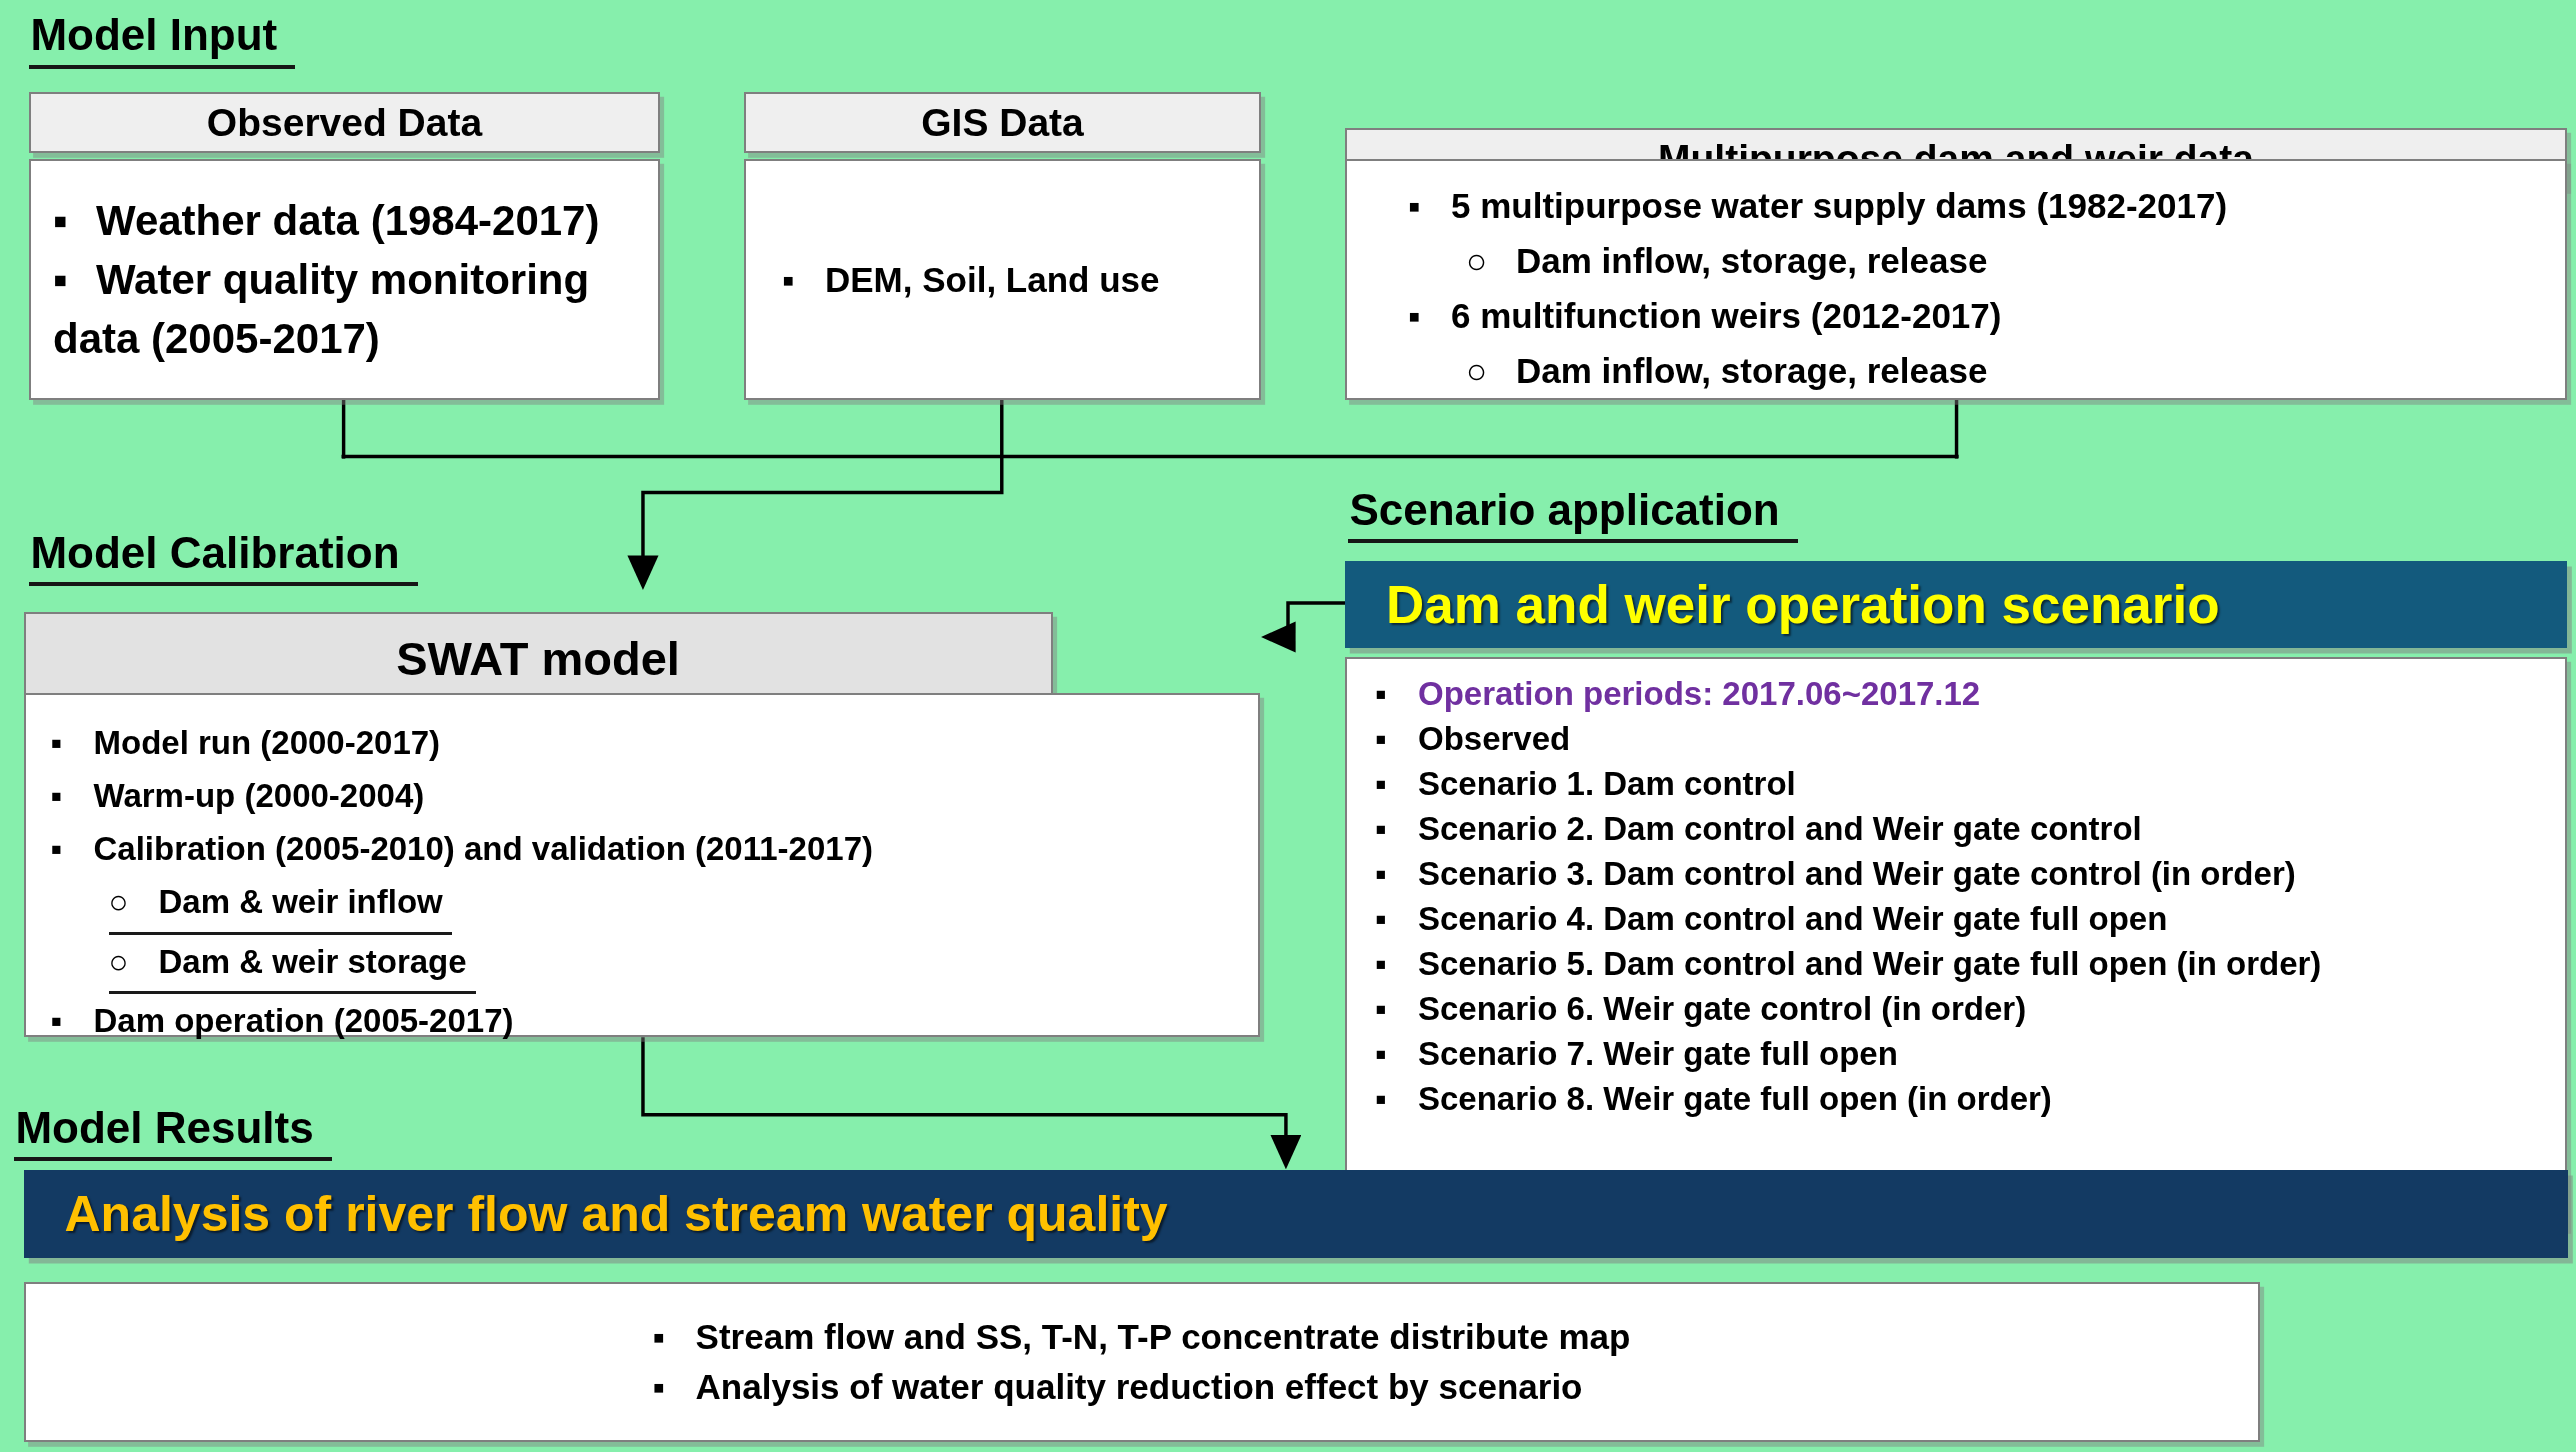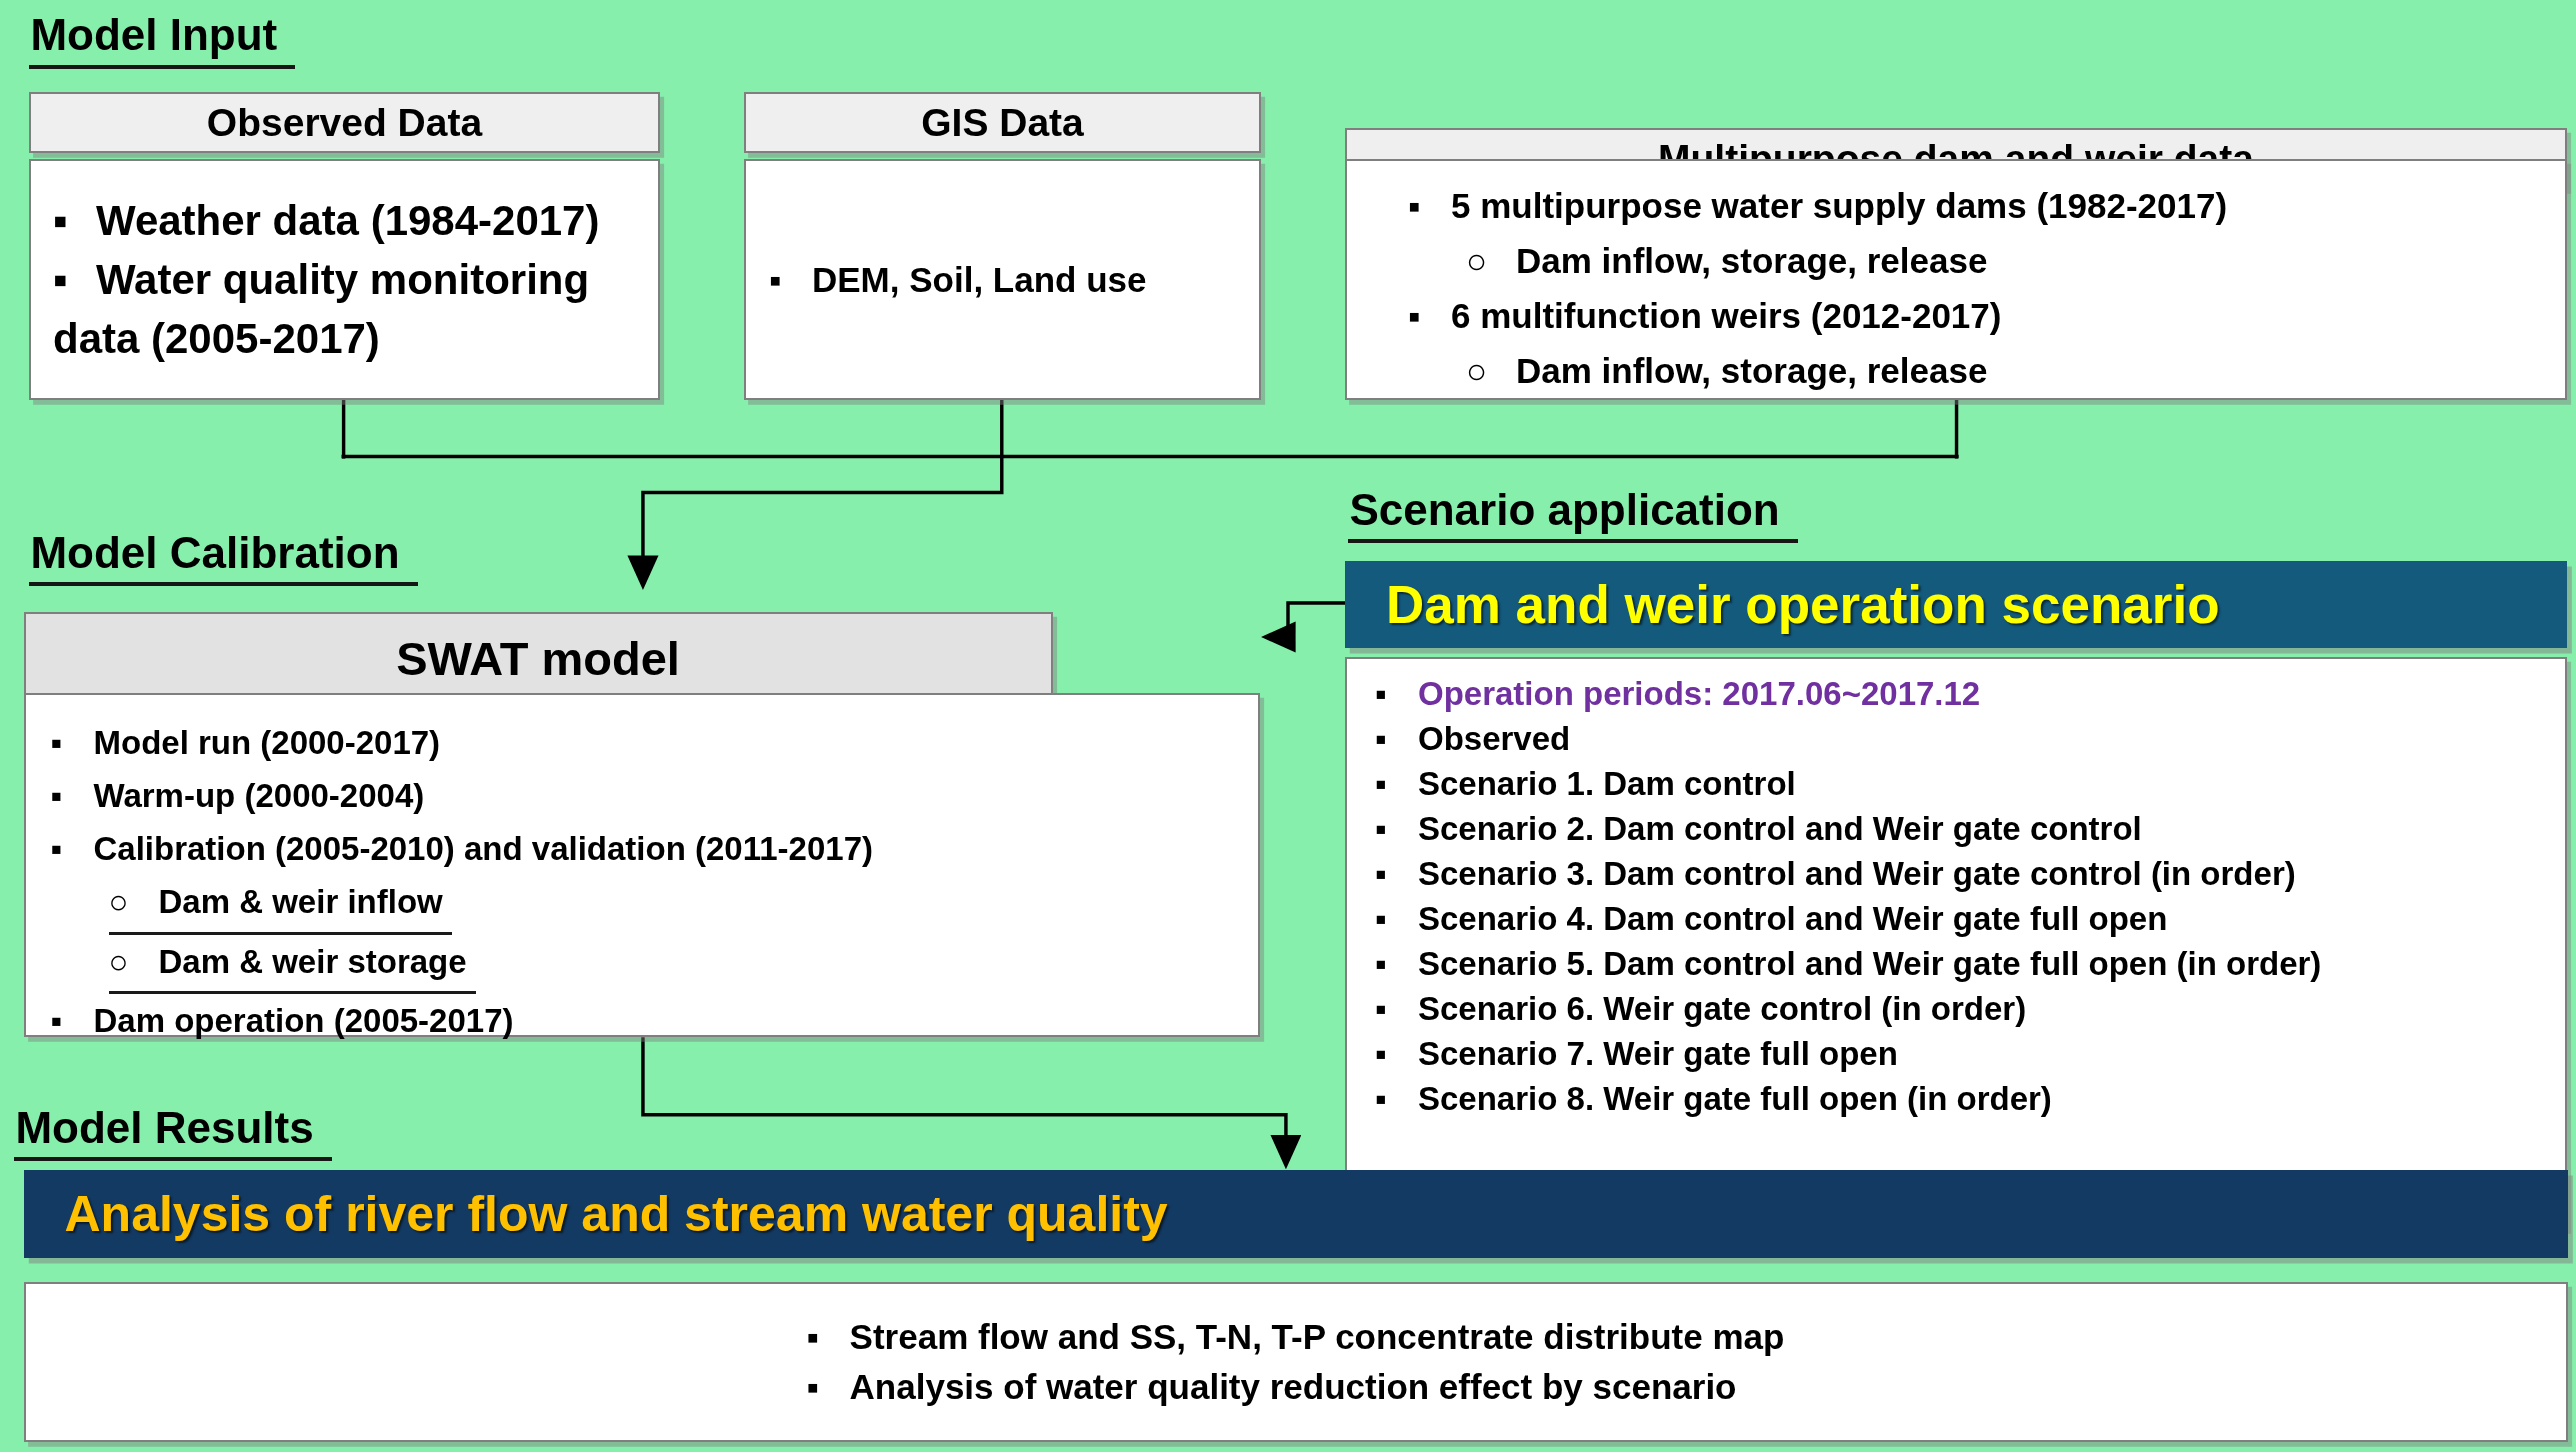--- a/index.html
+++ b/index.html
@@ -35,21 +35,21 @@
   .navy-results{background:#133A63;color:#FFC000;font-size:50px;text-shadow:2.1px 2.1px 2.1px rgba(0,0,0,.55);}
   
   .li{white-space:nowrap;}
   .bul{display:inline-block;width:43px;}
   .sub{display:inline-block;margin-left:58px;}
   .sub .bul{width:50px;}
   .u{display:inline-block;border-bottom:3.5px solid #1a1a1a;padding:0 9.7px 3.5px 0;}
   .purple{color:#7030A0;}
   
   .obs-lines{padding:30px 0 0 22px;font-size:42px;line-height:59px;}
-  .gis-lines{display:flex;align-items:center;padding-left:23px;font-size:35px;}
+  .gis-lines{display:flex;align-items:center;padding-left:36px;font-size:35px;}
   .multi-lines{padding:16.6px 0 0 61px;font-size:35px;line-height:55px;}
   .swat-lines{padding:21px 0 0 25px;font-size:33px;line-height:53px;}
   .scn-lines{padding:12.4px 0 0 28px;font-size:33px;line-height:45px;}
   .res-lines{display:flex;flex-direction:column;justify-content:center;align-items:center;font-size:35px;line-height:50px;}
   .res-inner{text-align:left;}
   svg.wires{position:absolute;left:0;top:0;z-index:1;}
 </style>
 </head>
 <body>
 
@@ -183,21 +183,21 @@
     </div>
   </div>
 
   <div class="abs hdg" style="left:14px;top:1105px;">
     <span class="ul">Model Results</span>
   </div>
 
   <div class="abs navy navy-results" style="left:23.5px;top:1170px;width:2544px;height:88px;">
     <span>Analysis of river flow and stream water quality</span>
   </div>
-  <div class="abs cbox res-lines" style="left:23.5px;top:1282px;width:2544px;height:160px;">
+  <div class="abs cbox res-lines" style="left:23.5px;top:1282px;width:2236px;height:160px;">
     <div class="res-inner">
       <div class="li">
         <span class="bul">▪</span><span>Stream flow and SS, T-N, T-P concentrate distribute map</span>
       </div>
       <div class="li">
         <span class="bul">▪</span><span>Analysis of water quality reduction effect by scenario</span>
       </div>
     </div>
   </div>
 

